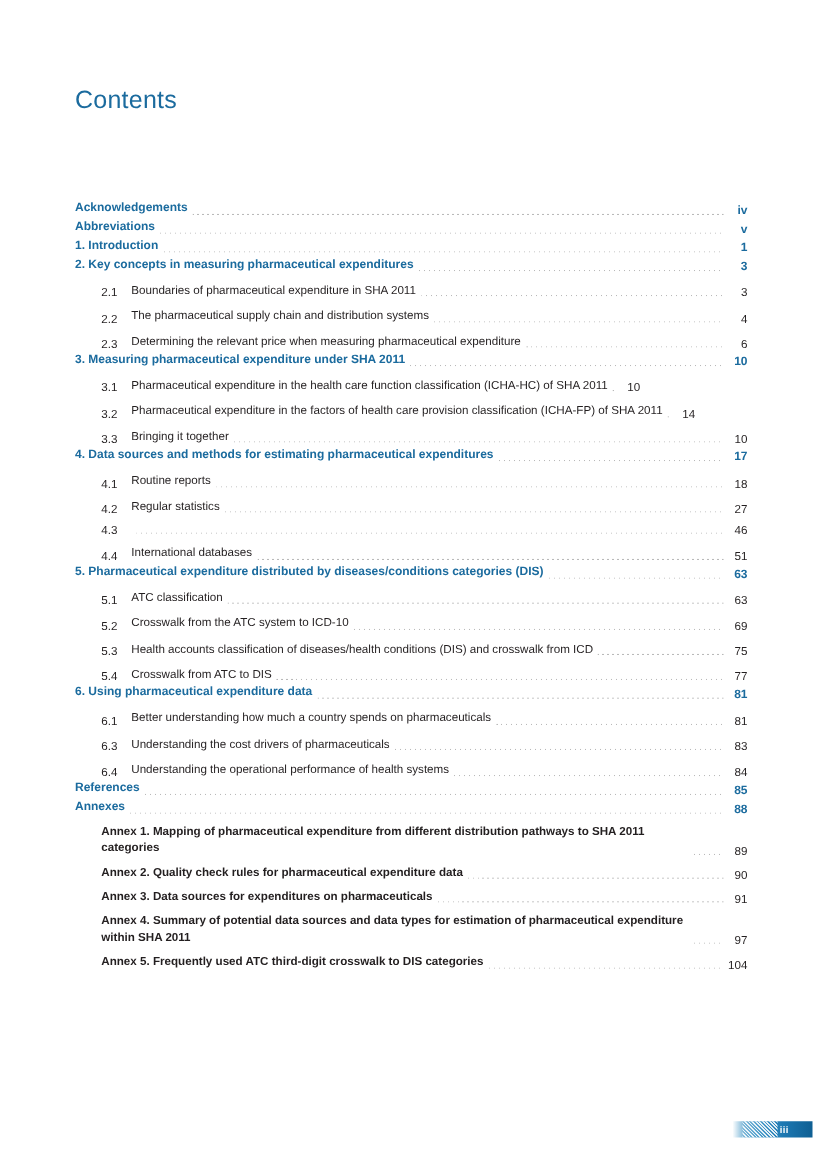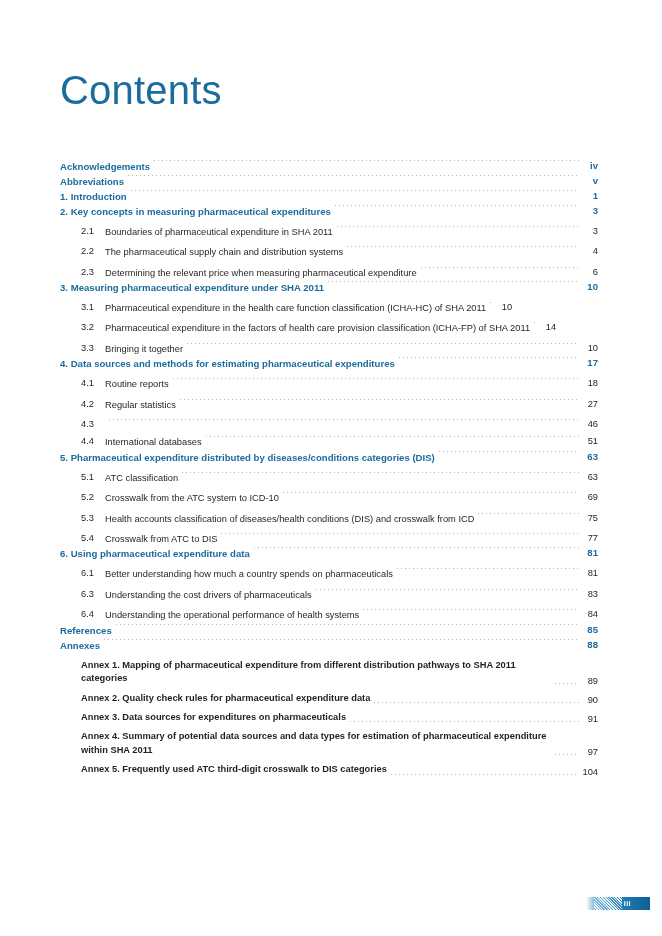--- a/index.html
+++ b/index.html
@@ -20,38 +20,38 @@
     position: absolute;
     inset: 0;
     background: #ffffff;
   }
 
   
   .toc-title {
     position: absolute;
     left: 60px;
     top: 70px;
-    font-size: 40px;
+    font-size: 20px;
     font-weight: 400;
     color: #1b6b9e;
     letter-spacing: 0.2px;
     line-height: 1;
   }
 
   
   .toc {
     position: absolute;
     left: 60px;
     top: 160px;
     width: 538px;
   }
 
   .entry {
     display: flex;
-    align-items: flex-start;
+    align-items: flex-end;
     width: 100%;
     box-sizing: border-box;
   }
 
   
   .entry.lvl1 {
     color: #1b6b9e;
     font-weight: bold;
     font-size: 9.6px;
     margin-top: 1px;

